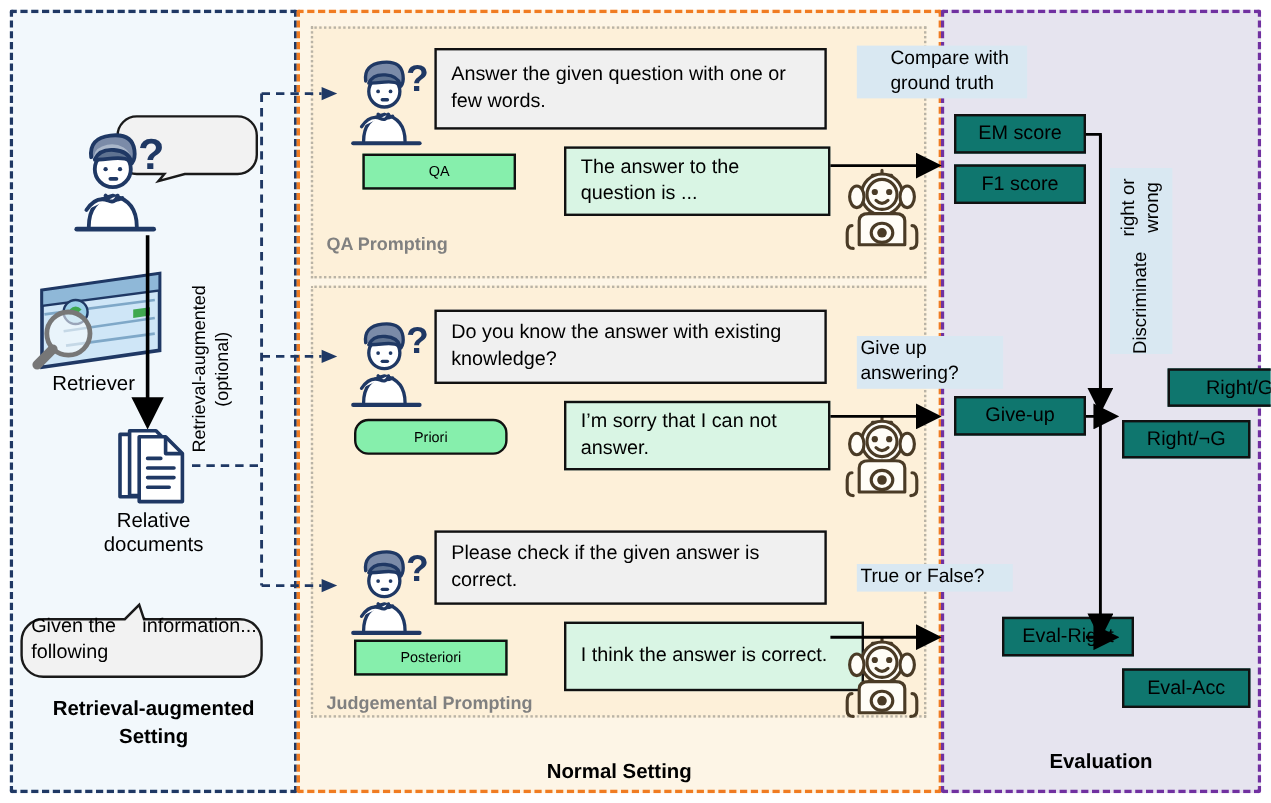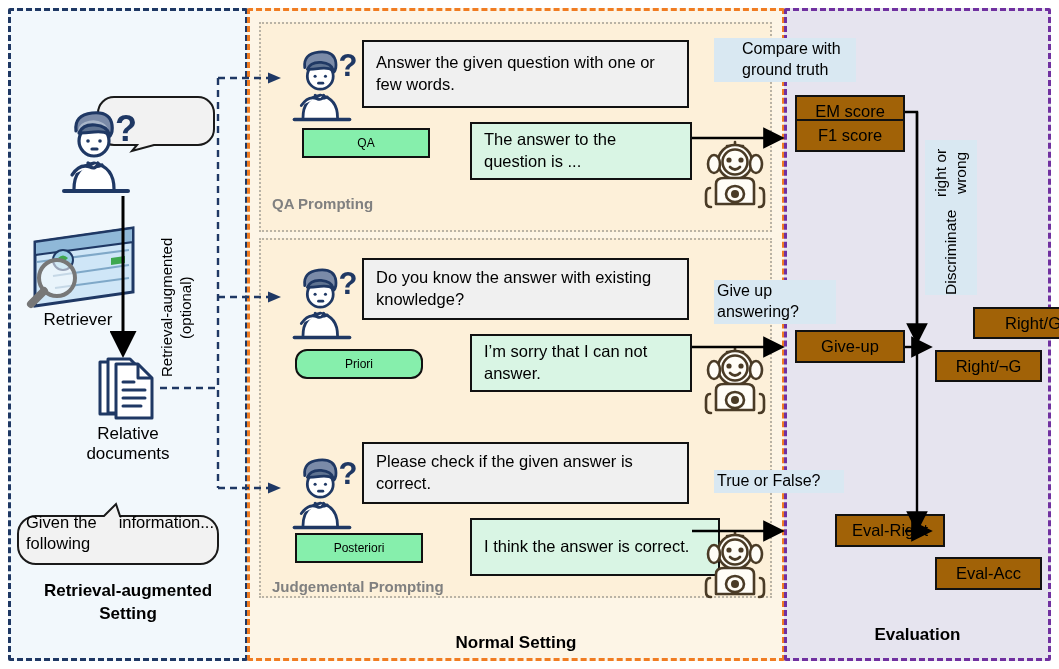--- a/index.html
+++ b/index.html
@@ -27,21 +27,21 @@
 
   
   .prompt-box{background:#f0f0f0;border:2px solid #111;padding:7px 12px;
       font-size:16.5px;color:#000;line-height:1.32;display:flex;align-items:center;}
   .answer-box{background:#d9f5e4;border:2px solid #111;padding:7px 12px;
       font-size:16.5px;color:#000;line-height:1.32;display:flex;align-items:center;}
   .tag-box{background:#86efac;border:2px solid #111;font-size:12px;color:#000;
       display:flex;align-items:center;justify-content:center;}
 
   
-  .eval-box{background:#a16207;border:2px solid #111;font-size:16.5px;color:#000;
+  .eval-box{background:#0f766e;border:2px solid #111;font-size:16.5px;color:#000;
       display:flex;align-items:center;justify-content:center;}
 
   
   .note{background:#d9e8f2;font-size:16px;color:#000;line-height:1.30;padding:1px 3px;}
   .note-vert{background:#d9e8f2;font-size:15.5px;color:#000;line-height:1.28;
       writing-mode:vertical-rl;transform:rotate(180deg);text-align:center;
       display:flex;align-items:center;justify-content:center;}
 
   
   .plain{font-size:16px;color:#000;}
@@ -301,21 +301,21 @@
 
   <div class="abs note" style="left:714px;top:470px;width:130px;">
     <span>True or False?</span>
   </div>
 
   <div class="abs sub-title" style="left:272px;top:578px;">Judgemental Prompting</div>
 
   <div class="abs panel-title" style="left:260px;top:632px;width:512px;">Normal Setting</div>
 
   <div class="abs eval-box" style="left:795px;top:95px;width:110px;height:33px;">EM score</div>
-  <div class="abs eval-box" style="left:795px;top:119px;width:110px;height:33px;">F1 score</div>
+  <div class="abs eval-box" style="left:795px;top:137px;width:110px;height:33px;">F1 score</div>
   <div class="abs eval-box" style="left:795px;top:330px;width:110px;height:33px;">Give-up</div>
   <div class="abs eval-box" style="left:795px;top:514px;width:110px;height:33px;margin-left:40px;">Eval-Right</div>
 
   <div class="abs eval-box" style="left:973px;top:307px;width:120px;height:32px;">Right/G</div>
   <div class="abs eval-box" style="left:935px;top:350px;width:107px;height:32px;">Right/¬G</div>
   <div class="abs eval-box" style="left:935px;top:514px;width:107px;height:33px;margin-top:43px;">Eval-Acc</div>
 
   <div class="abs note-vert" style="left:925px;top:140px;width:52px;height:155px;">
     <span>Discriminate</span>&nbsp;
     <span>right or wrong</span>

